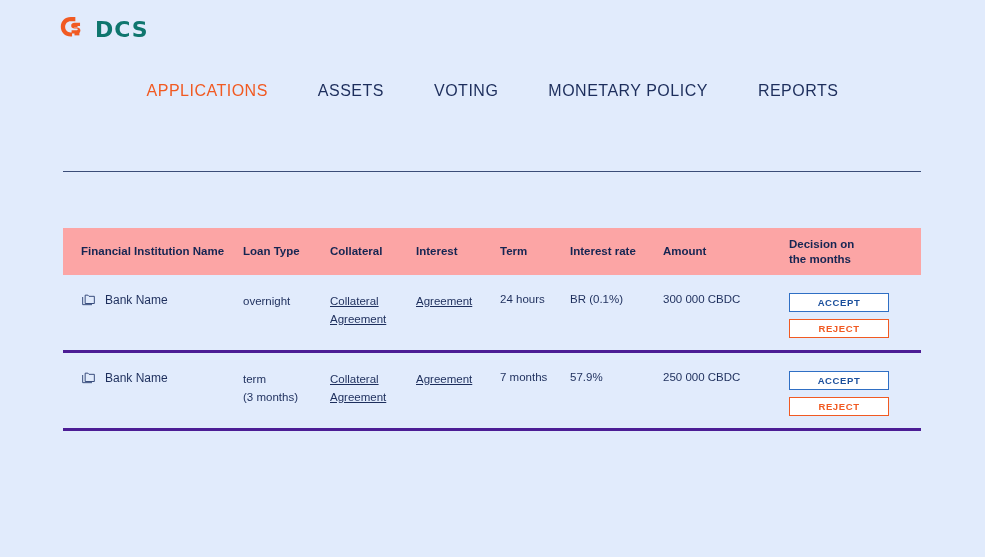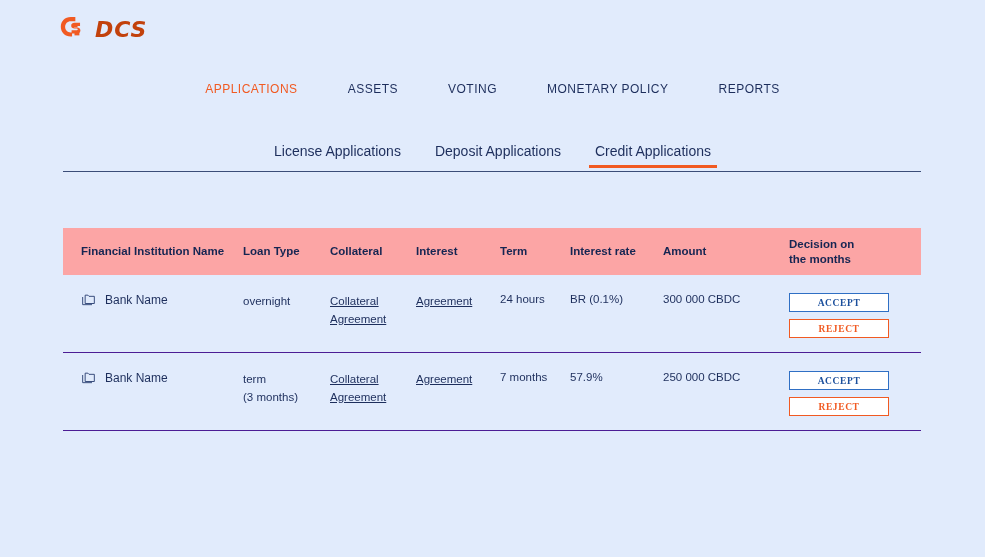--- a/index.html
+++ b/index.html
@@ -32,23 +32,22 @@
     position: absolute;
     left: 58px; top: 14px;
     display: flex;
     align-items: center;
     gap: 7px;
   }
   .logo-mark { width: 30px; height: 30px; display:block; }
   .logo-text {
     font-size: 22px;
     font-weight: 700;
-    font-style: italic;
     letter-spacing: 1px;
-    color: #c2410c;
+    color: #0f766e;
     font-family: "DejaVu Sans", sans-serif;
   }
   .logout-btn {
     position: absolute;
     right: 62px; top: 15px;
     width: 86px;
     height: 30px;
     border: 1px solid #2b3b66;
     background: transparent;
     color: #152552;
@@ -63,21 +62,21 @@
   }
 
   
   .mainnav {
     position: absolute;
     left: 0; top: 82px;
     width: 985px;
     display: flex;
     justify-content: center;
     gap: 50px;
-    font-size: 12px;
+    font-size: 16px;
     letter-spacing: 0.5px;
   }
   .mainnav .navitem {
     color: #1d2e5c;
     cursor: pointer;
     white-space: nowrap;
   }
   .mainnav .navitem.active { color: #f15a22; }
 
   
@@ -129,21 +128,21 @@
   }
   .thead .cell {
     font-size: 11.5px;
     font-weight: 700;
     color: #152552;
     line-height: 1.28;
   }
   .tbody-row {
     min-height: 78px;
     padding-top: 18px;
-    border-bottom: 1px solid #4c1d95;
+    border-bottom: 3px solid #4c1d95;
     box-sizing: border-box;
   }
   .cell {
     font-size: 11.5px;
     color: #1d2e5c;
     box-sizing: border-box;
     padding-right: 8px;
   }
   .c-name    { width: 180px; padding-left: 18px; }
   .c-loan    { width: 87px; }
@@ -181,21 +180,21 @@
     width: 100px;
     height: 19px;
     background: #ffffff;
     font-size: 9.5px;
     font-weight: 700;
     letter-spacing: 0.6px;
     display: flex;
     align-items: center;
     justify-content: center;
     cursor: pointer;
-    font-family: Liberation Serif, serif;
+    font-family: Liberation Sans, sans-serif;
     box-sizing: border-box;
   }
   .btn-accept { border: 1px solid #2f6fc4; color: #1b4f9c; }
   .btn-reject { border: 1px solid #f15a22; color: #f15a22; }
 </style>
 </head>
 <body>
 
 <div class="page">
 
@@ -225,31 +224,20 @@
       <span>VOTING</span>
     </div>
     <div class="navitem">
       <span>MONETARY POLICY</span>
     </div>
     <div class="navitem">
       <span>REPORTS</span>
     </div>
   </div>
 
-  <div class="subtabs">
-    <div class="subtab">
-      <span>License Applications</span>
-    </div>
-    <div class="subtab">
-      <span>Deposit Applications</span>
-    </div>
-    <div class="subtab active">
-      <span>Credit Applications</span>
-    </div>
-  </div>
   <div class="subtab-rule"></div>
 
   <div class="table">
 
     <div class="trow thead">
       <div class="cell c-name">Financial Institution Name</div>
       <div class="cell c-loan">Loan Type</div>
       <div class="cell c-coll">Collateral</div>
       <div class="cell c-det">Interest</div>
       <div class="cell c-term">Term</div>

